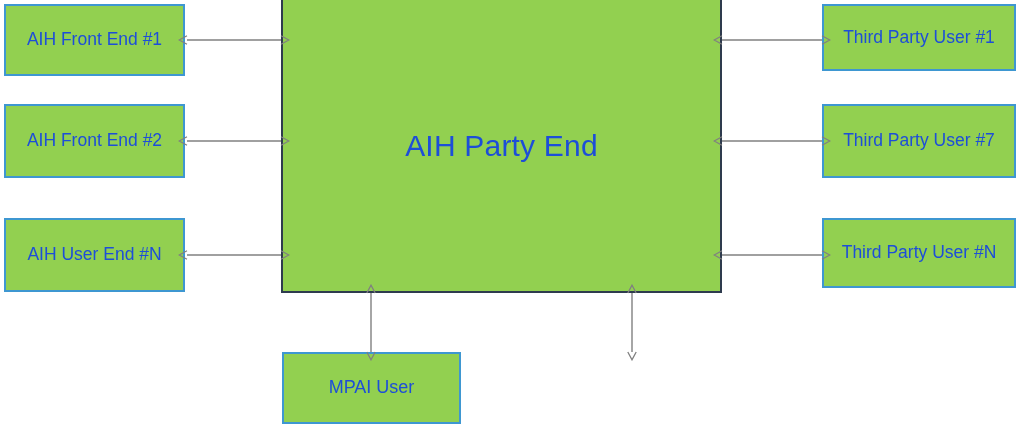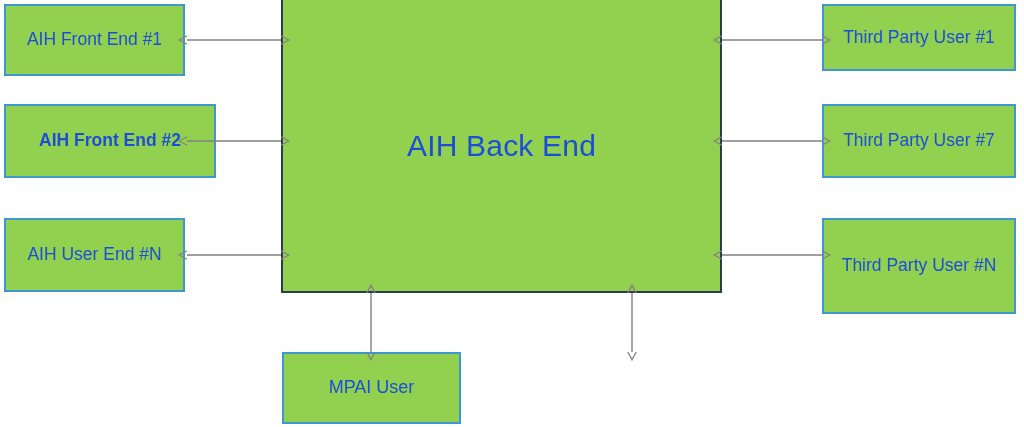--- a/index.html
+++ b/index.html
@@ -26,27 +26,27 @@
   }
   .node.blue{border:2px solid #3e97d1;}
   .node.dark{border:2px solid #2e3b4e;}
 
   .side-node{font-size:17.5px;}
   .bottom-node{font-size:18px;}
   .center-node{font-size:30px;letter-spacing:.2px;}
 
   
   #n-fe1{left:4px;  top:4px;   width:181px;height:72px;}
-  #n-fe2{left:4px;  top:104px; width:212px;height:74px;font-weight:bold;}
+  #n-fe2{left:4px;  top:104px; width:181px;height:74px;}
   #n-feN{left:4px;  top:218px; width:181px;height:74px;}
 
   
   #n-tp1{left:822px;top:4px;   width:194px;height:67px;}
   #n-tp2{left:822px;top:104px; width:194px;height:74px;}
-  #n-tpN{left:822px;top:218px; width:194px;height:96px;}
+  #n-tpN{left:822px;top:218px; width:194px;height:70px;}
 
   
   #n-be{left:281px; top:-2px;  width:441px;height:295px;}
 
   
   #n-store{left:282px;top:352px;width:179px;height:72px;}
   #n-chain{left:543px;top:352px;width:180px;height:72px;}
 
   
   .conn{position:absolute;}
@@ -86,21 +86,21 @@
 
   <div class="node blue side-node" id="n-fe2">
     <span>AIH Front End #2</span>
   </div>
 
   <div class="node blue side-node" id="n-feN">
     <span>AIH User End #N</span>
   </div>
 
   <div class="node dark center-node" id="n-be">
-    <span>AIH Back End</span>
+    <span>AIH Party End</span>
   </div>
 
   <div class="node blue side-node" id="n-tp1">
     <span>Third Party User #1</span>
   </div>
 
   <div class="node blue side-node" id="n-tp2">
     <span>Third Party User #7</span>
   </div>
 

